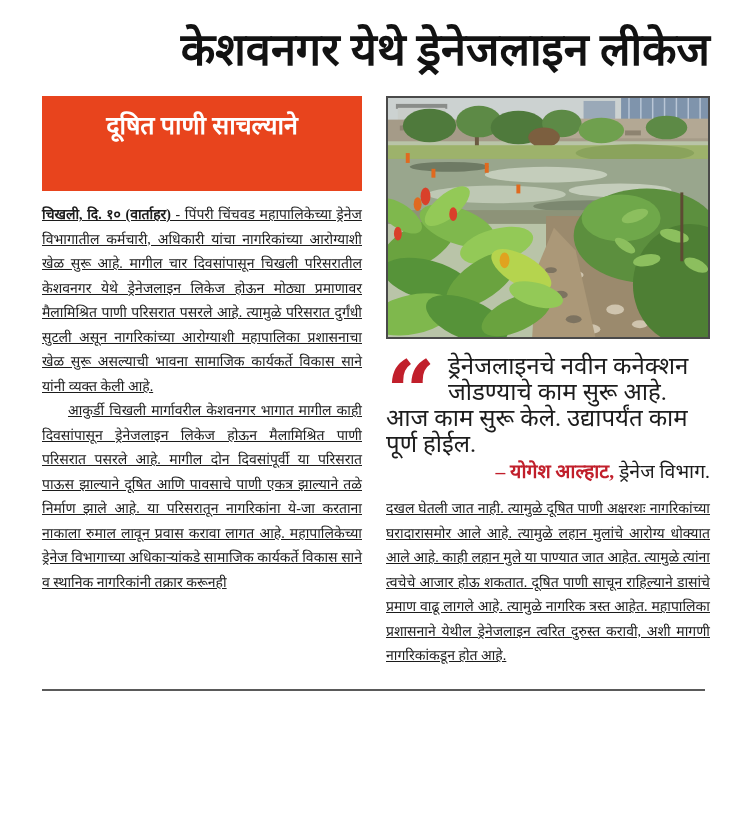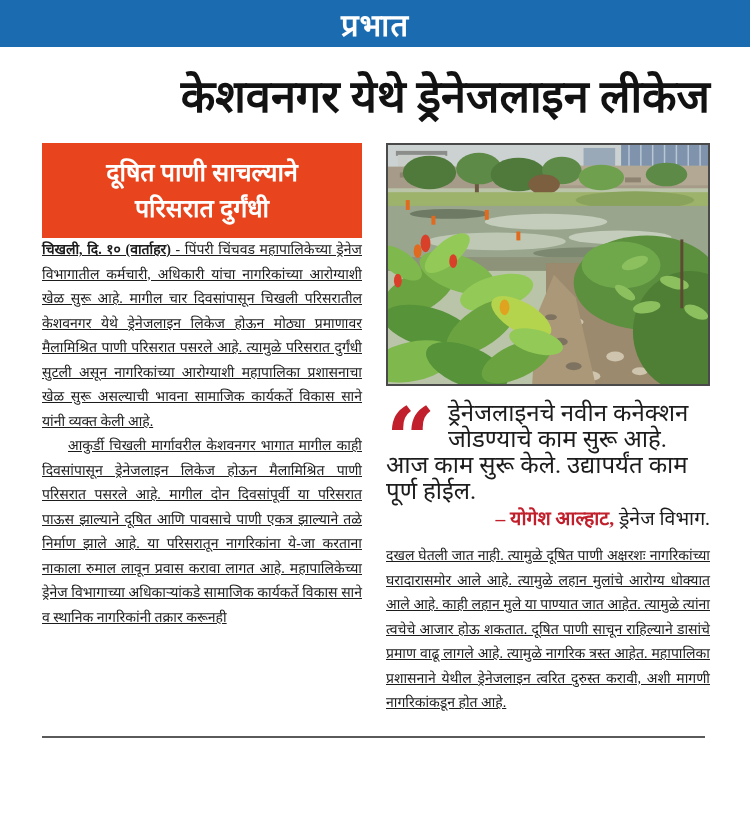--- a/index.html
+++ b/index.html
@@ -16,21 +16,21 @@
     margin:10px 40px 0 42px; height:80px; line-height:80px;
     font-size:45px; font-weight:bold; color:#121212;
     text-align:right; white-space:nowrap;
   }
   .columns { display:flex; gap:24px; padding:0 40px 0 42px; margin-top:6px; }
   .col-left  { width:320px; }
   .col-right { width:324px; }
   .subhead-box {
     background:#e8441d; color:#ffffff; text-align:center; font-weight:bold;
     font-size:25px; line-height:36px; height:95px; box-sizing:border-box;
-    padding-top:12px; 
+    padding-top:12px; margin-bottom:12px;
   }
   .bodytext {
     font-size:14px; line-height:24.5px; text-align:justify; color:#1c1c1c;text-decoration:underline;
   }
   .bodytext p { margin:0; }
   .dateline { font-weight:bold; }
   .para-indent { text-indent:26px; }
   .photo-frame {
     width:324px; height:243px; border:2px solid #4a4a4a; box-sizing:border-box;
     background:#b9c4a8; overflow:hidden;
@@ -47,32 +47,28 @@
   .attr-name { color:#c11f2b; font-weight:bold; }
   .attr-role { color:#1c1c1c; }
   .right-body { margin-top:12px; }
   .bottom-rule { margin:20px 45px 0 42px; border:0; border-top:2px solid #5a5a5a; }
 </style>
 </head>
 <body>
 
 <div class="page">
 
-  <div class="masthead">
-    <span class="masthead-title">प्रभात</span>
-  </div>
 
   <h1 class="headline">केशवनगर येथे ड्रेनेजलाइन लीकेज</h1>
 
   <div class="columns">
 
     <div class="col-left">
       <div class="subhead-box">
         <div>दूषित पाणी साचल्याने</div>
-        <div>परिसरात दुर्गंधी</div>
       </div>
       <div class="bodytext">
         <p><span class="dateline">चिखली, दि. १० (वार्ताहर)</span><span> - पिंपरी चिंचवड महापालिकेच्या ड्रेनेज विभागातील कर्मचारी, अधिकारी यांचा नागरिकांच्या आरोग्याशी खेळ सुरू आहे. मागील चार दिवसांपासून चिखली परिसरातील केशवनगर येथे ड्रेनेजलाइन लिकेज होऊन मोठ्या प्रमाणावर मैलामिश्रित पाणी परिसरात पसरले आहे. त्यामुळे परिसरात दुर्गंधी सुटली असून नागरिकांच्या आरोग्याशी महापालिका प्रशासनाचा खेळ सुरू असल्याची भावना सामाजिक कार्यकर्ते विकास साने यांनी व्यक्त केली आहे.</span></p>
         <p class="para-indent">आकुर्डी चिखली मार्गावरील केशवनगर भागात मागील काही दिवसांपासून ड्रेनेजलाइन लिकेज होऊन मैलामिश्रित पाणी परिसरात पसरले आहे. मागील दोन दिवसांपूर्वी या परिसरात पाऊस झाल्याने दूषित आणि पावसाचे पाणी एकत्र झाल्याने तळे निर्माण झाले आहे. या परिसरातून नागरिकांना ये-जा करताना नाकाला रुमाल लावून प्रवास करावा लागत आहे. महापालिकेच्या ड्रेनेज विभागाच्या अधिकाऱ्यांकडे सामाजिक कार्यकर्ते विकास साने व स्थानिक नागरिकांनी तक्रार करूनही</p>
       </div>
     </div>
 
     <div class="col-right">
       <div class="photo-frame">
         <svg viewBox="0 0 324 243" preserveAspectRatio="none">

